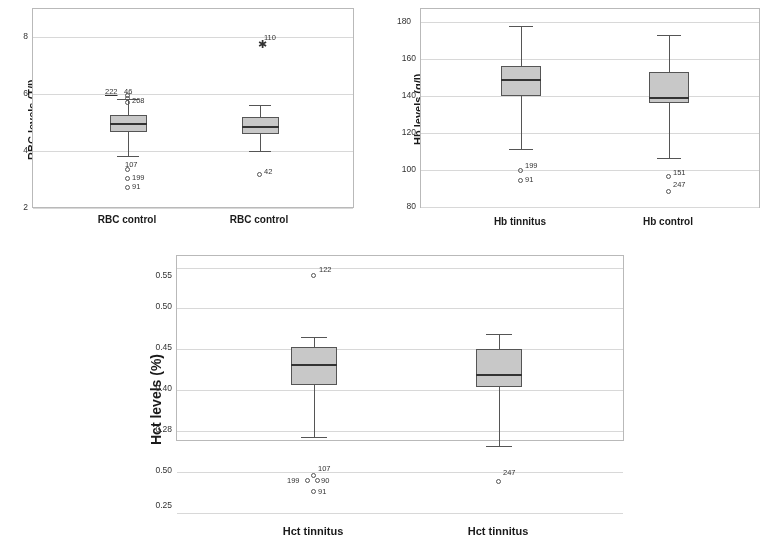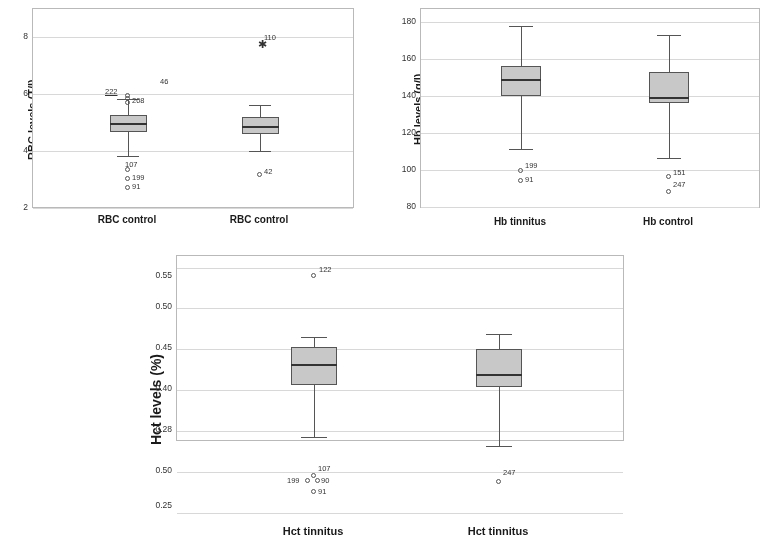--- a/index.html
+++ b/index.html
@@ -114,21 +114,21 @@
     <div class="cap" style="left:84px; top:147px; width:22px;"></div>
     <div class="box" style="left:77px; top:106px; width:37px; height:17px;"></div>
     <div class="median" style="left:77px; top:114px; width:37px;"></div>
     <div class="outlier" style="left:92px; top:84px;"></div>
     <div class="outlier" style="left:92px; top:87px;"></div>
     <div class="outlier" style="left:92px; top:91px;"></div>
     <div class="outlier" style="left:92px; top:158px;"></div>
     <div class="outlier" style="left:92px; top:167px;"></div>
     <div class="outlier" style="left:92px; top:176px;"></div>
     <div class="olabel" style="left:72px; top:78px;text-decoration:underline;">222</div>
-    <div class="olabel" style="left:91px; top:68px;margin-left:36px;">46</div>
+    <div class="olabel" style="left:91px; top:78px;">46</div>
     <div class="olabel" style="left:99px; top:87px;">208</div>
     <div class="olabel" style="left:92px; top:151px;">107</div>
     <div class="olabel" style="left:99px; top:164px;">199</div>
     <div class="olabel" style="left:99px; top:173px;">91</div>
 
     <div class="whisker-line" style="left:227px; top:96px; height:46px;"></div>
     <div class="cap" style="left:216px; top:96px; width:22px;"></div>
     <div class="cap" style="left:216px; top:142px; width:22px;"></div>
     <div class="box" style="left:209px; top:108px; width:37px; height:17px;"></div>
     <div class="median" style="left:209px; top:117px; width:37px;"></div>
@@ -173,21 +173,21 @@
     <div class="cap" style="left:236px; top:26px; width:24px;"></div>
     <div class="cap" style="left:236px; top:149px; width:24px;"></div>
     <div class="box" style="left:228px; top:63px; width:40px; height:31px;"></div>
     <div class="median" style="left:228px; top:88px; width:40px;"></div>
     <div class="outlier" style="left:245px; top:165px;"></div>
     <div class="outlier" style="left:245px; top:180px;"></div>
     <div class="olabel" style="left:252px; top:159px;">151</div>
     <div class="olabel" style="left:252px; top:171px;">247</div>
   </div>
 
-  <div class="ytick" style="left:4px; top:16px; width:24px;">180</div>
+  <div class="ytick" style="left:4px; top:16px; width:24px;text-align:center;">180</div>
   <div class="ytick" style="left:4px; top:53px; width:24px;">160</div>
   <div class="ytick" style="left:4px; top:90px; width:24px;">140</div>
   <div class="ytick" style="left:4px; top:127px; width:24px;">120</div>
   <div class="ytick" style="left:4px; top:164px; width:24px;">100</div>
   <div class="ytick" style="left:4px; top:201px; width:24px;">80</div>
 
   <div class="xlabel" style="left:82px; top:216px; width:100px;">Hb tinnitus</div>
   <div class="xlabel" style="left:230px; top:216px; width:100px;">Hb control</div>
 </div>
 

